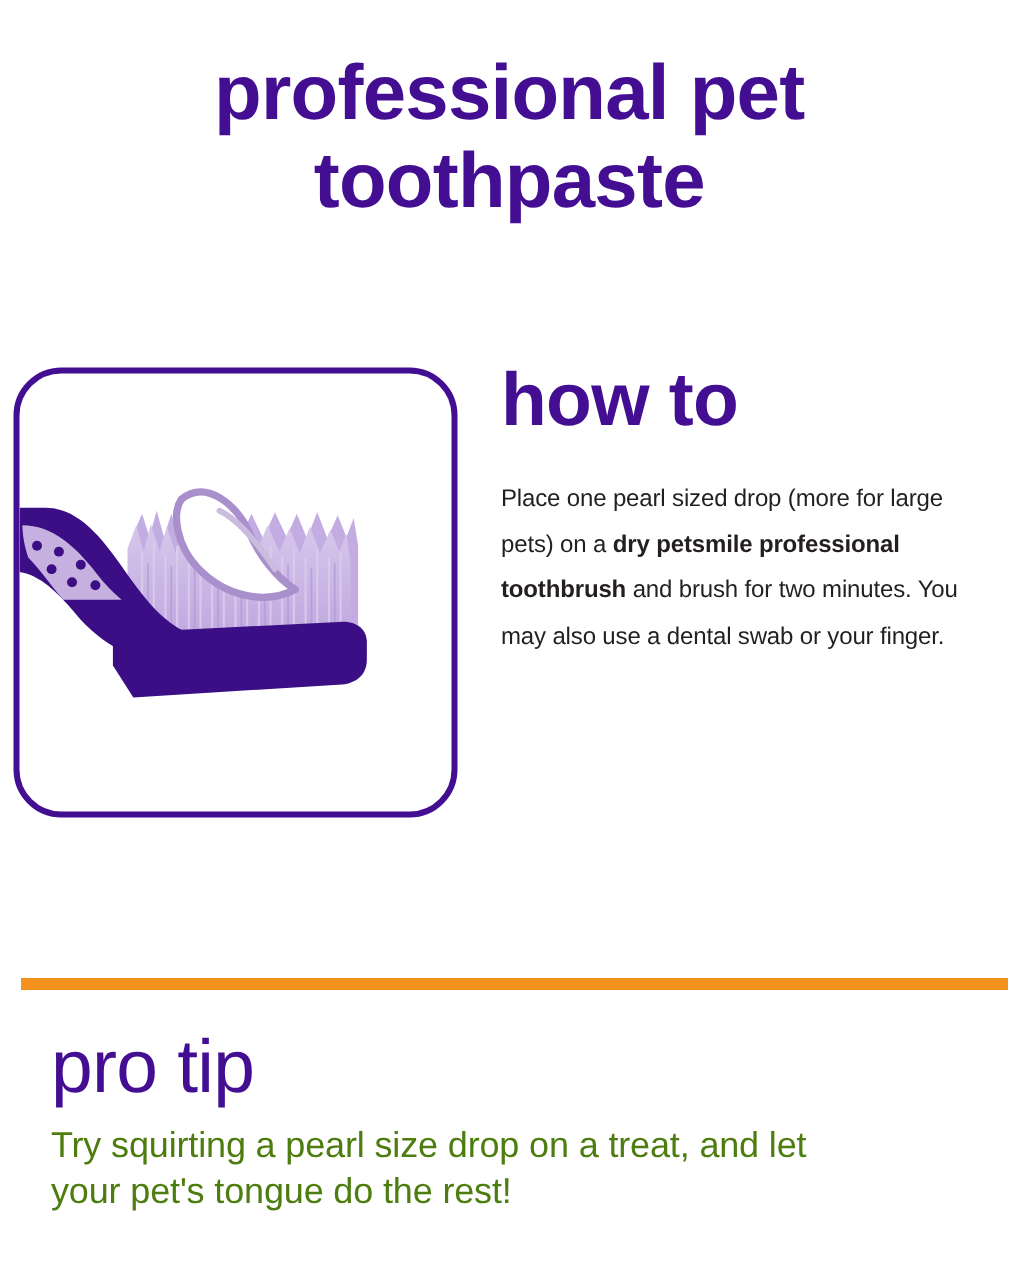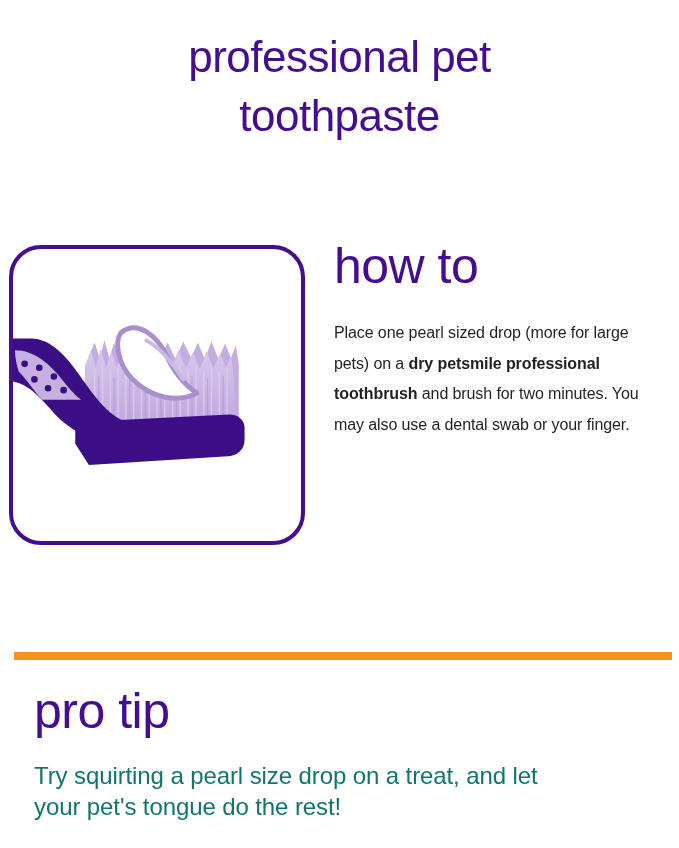--- a/index.html
+++ b/index.html
@@ -17,23 +17,23 @@
     -webkit-font-smoothing: antialiased;
   }
 
   
   .page-title {
     position: absolute;
     left: 0;
     top: -2px;
     width: 679px;
     text-align: center;
-    font-size: 44px;
+    font-size: 52px;
     line-height: 59px;
-    font-weight: 400;
+    font-weight: 700;
     letter-spacing: -0.5px;
     color: #430E92;
     white-space: pre-line;
   }
 
   
   .howto-section {
     position: absolute;
     left: 0;
     top: 240px;
@@ -61,21 +61,21 @@
 
   .howto-text {
     position: absolute;
     left: 334px;
     top: 0;
     width: 330px;
   }
   .howto-heading {
     font-size: 50px;
     line-height: 52px;
-    font-weight: 400;
+    font-weight: 700;
     letter-spacing: -0.5px;
     color: #430E92;
     margin: 0 0 26px 0;
   }
   .howto-body {
     font-size: 16px;
     line-height: 30.5px;
     font-weight: 400;
     color: #231f20;
     margin: 0;
@@ -101,27 +101,27 @@
     left: 34px;
     top: 683px;
     width: 630px;
   }
   .protip-heading {
     font-size: 50px;
     line-height: 56px;
     font-weight: 400;
     letter-spacing: -0.5px;
     color: #430E92;
-    margin: 0 0 22px 0;
+    margin: 0 0 10px 0;
   }
   .protip-body {
     font-size: 24px;
     line-height: 30.5px;
     font-weight: 400;
-    color: #0f766e;
+    color: #4d7c0f;
     margin: 0;
     letter-spacing: -0.1px;
     white-space: pre-line;
   }
 </style>
 </head>
 <body>
 
 <h1 class="page-title">professional pet
 toothpaste</h1>

